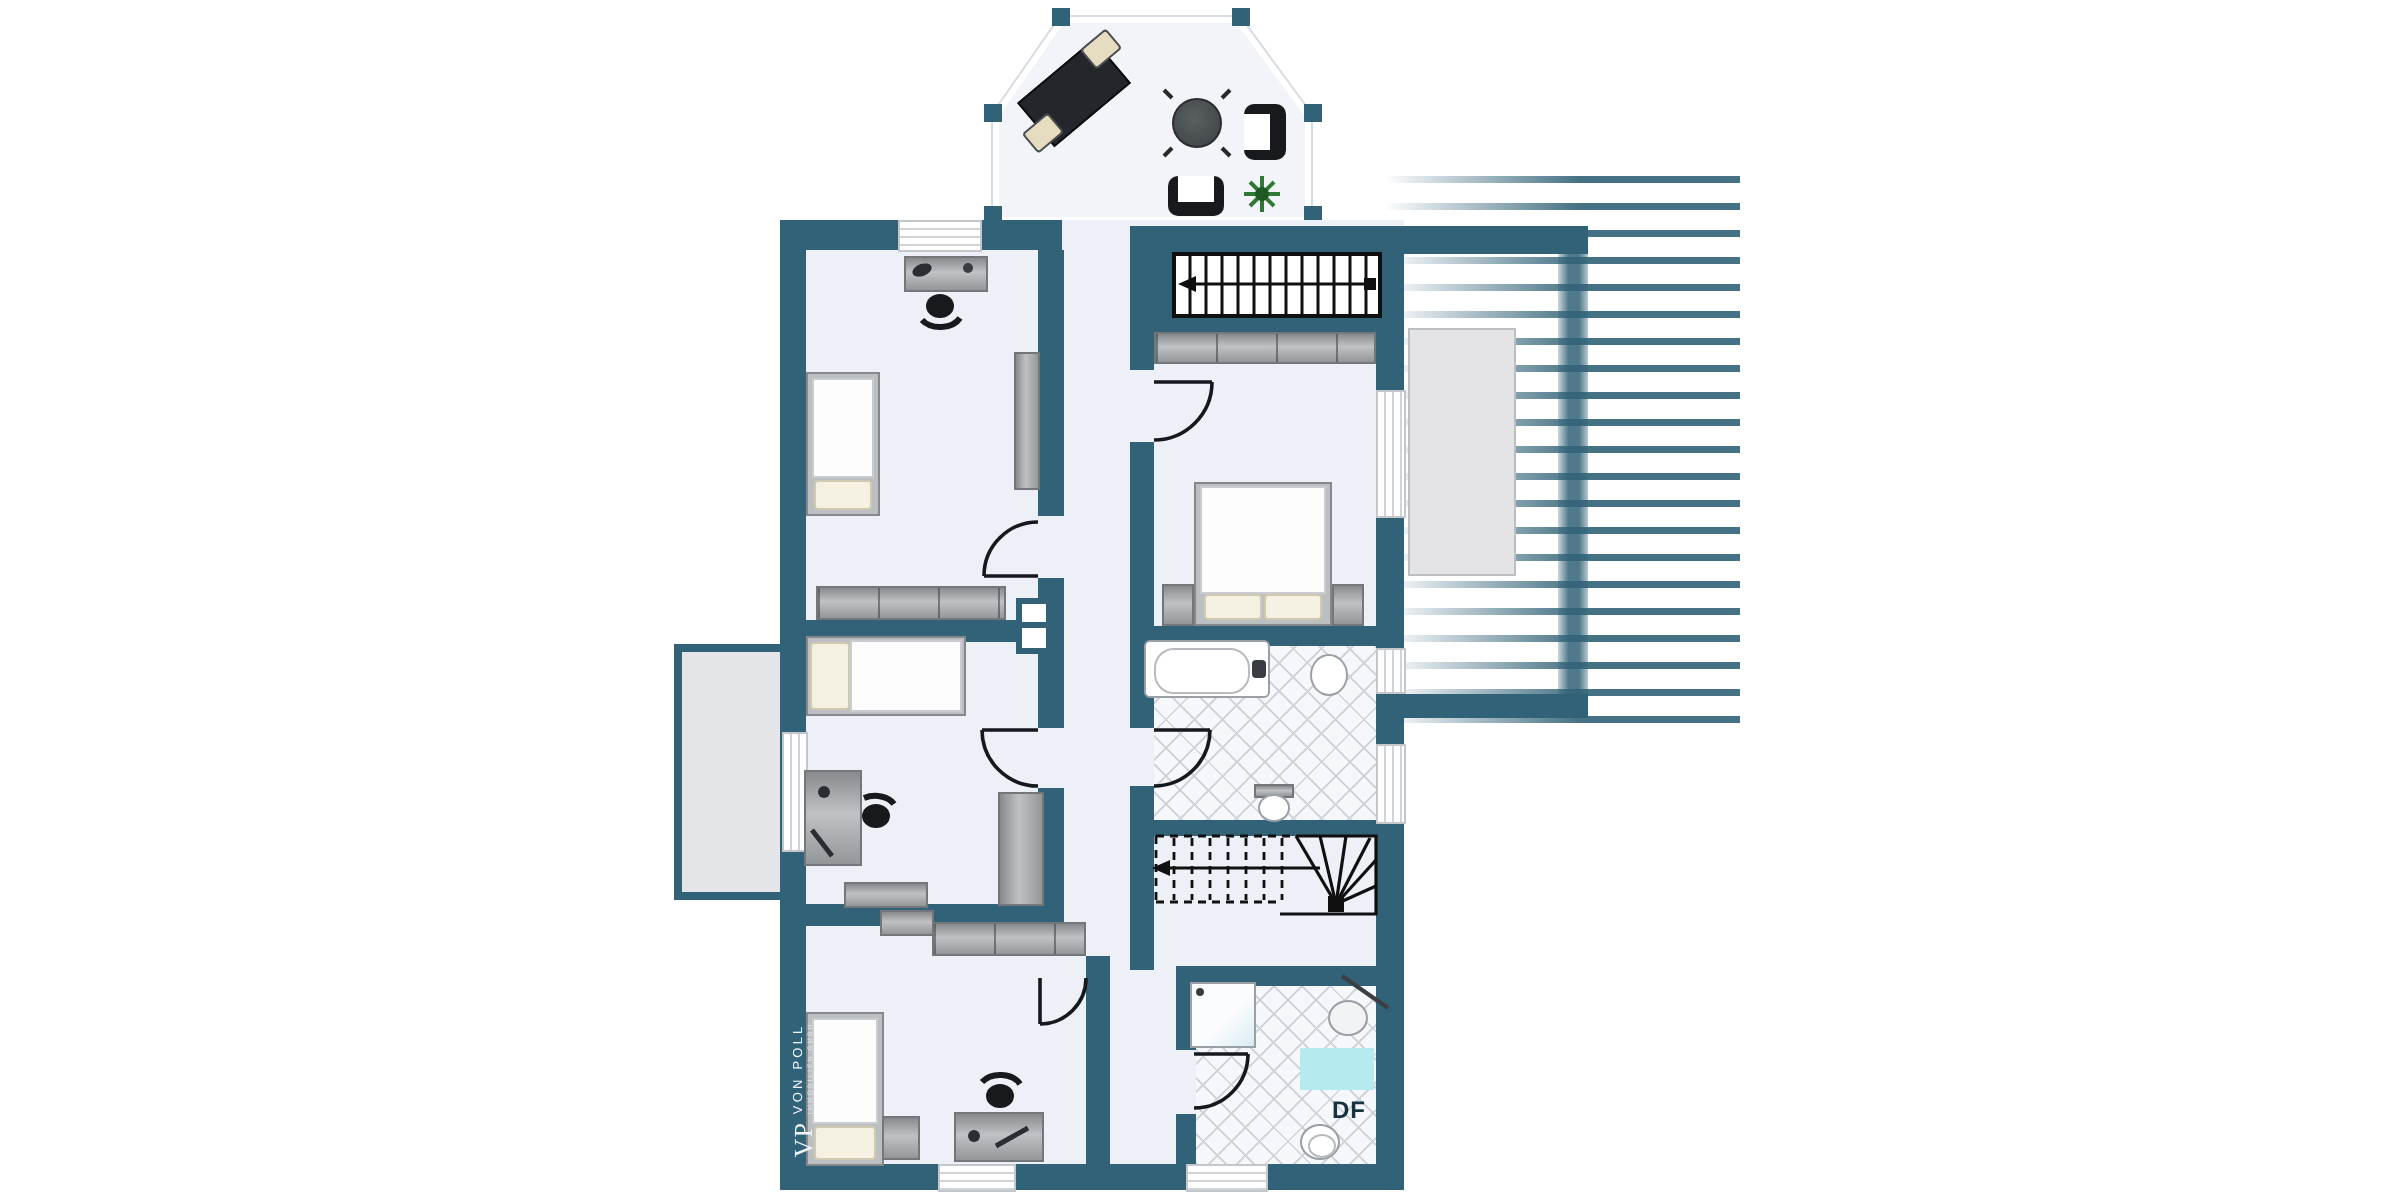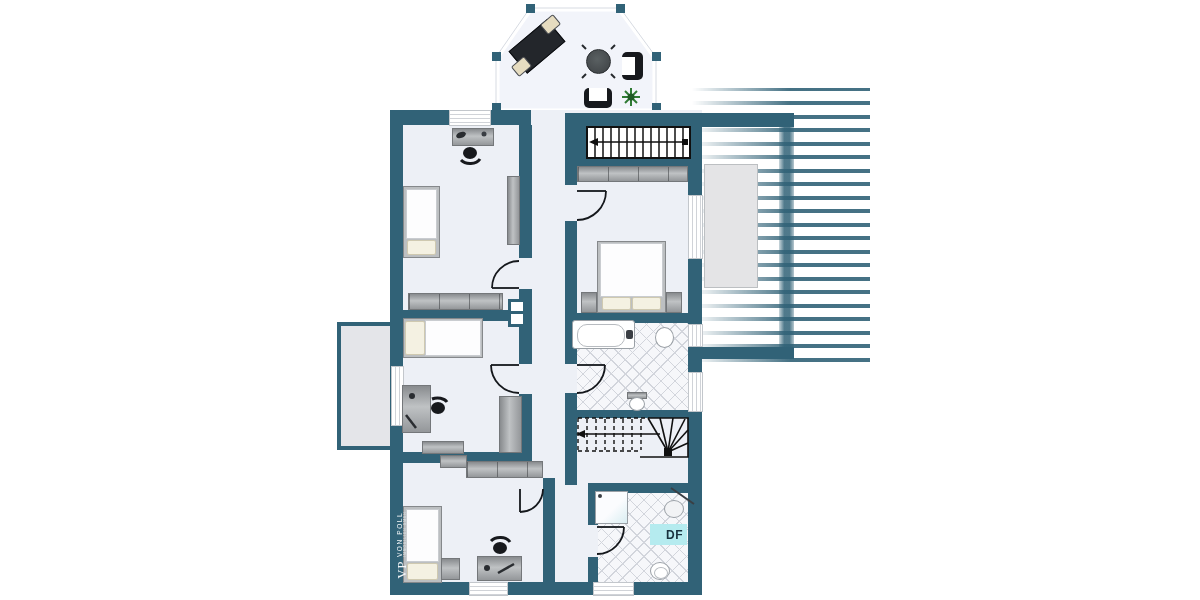--- a/index.html
+++ b/index.html
@@ -157,21 +157,21 @@
   <div class="abs white-fixture" style="left:655px;top:327px;width:19px;height:21px;border-radius:50%;"></div>
   <div class="abs gray" style="left:627px;top:392px;width:20px;height:7px;"></div>
   <div class="abs white-fixture" style="left:629px;top:397px;width:16px;height:14px;border-radius:50%;"></div>
 
   <div class="abs white-fixture" style="left:595px;top:491px;width:33px;height:33px;background:linear-gradient(135deg,#fbfcfe 55%,#d9edf2);"></div>
   <div class="abs" style="left:598px;top:494px;width:4px;height:4px;background:#3a3e44;border-radius:50%;z-index:8;"></div>
   <div class="abs white-fixture" style="left:664px;top:500px;width:20px;height:18px;border-radius:50%;background:#f2f3f5;"></div>
   <div class="abs white-fixture" style="left:650px;top:562px;width:20px;height:18px;border-radius:50%;"></div>
   <div class="abs" style="left:654px;top:567px;width:12px;height:10px;border:1px solid #b7bbc0;border-radius:50%;z-index:8;"></div>
   <div class="abs df-box" style="left:650px;top:524px;width:37px;height:21px;"></div>
-  <div class="abs df-label" style="left:666px;top:528px;">DF</div>
+  <div class="abs df-label" style="left:666px;top:548px;">DF</div>
 
   <div class="abs bay-desk" style="left:512px;top:32px;width:48px;height:27px;transform:rotate(-40deg);"></div>
   <div class="abs bay-chair" style="left:542px;top:18px;width:17px;height:13px;transform:rotate(-40deg);"></div>
   <div class="abs bay-chair" style="left:513px;top:60px;width:17px;height:13px;transform:rotate(-40deg);"></div>
   <div class="abs round-table" style="left:586px;top:49px;width:25px;height:25px;"></div>
   <div class="abs armchair" style="left:622px;top:52px;width:21px;height:28px;">
     <div style="left:0;top:5px;width:13px;height:18px;"></div>
   </div>
   <div class="abs armchair" style="left:584px;top:88px;width:28px;height:20px;">
     <div style="left:5px;top:0;width:18px;height:13px;"></div>

